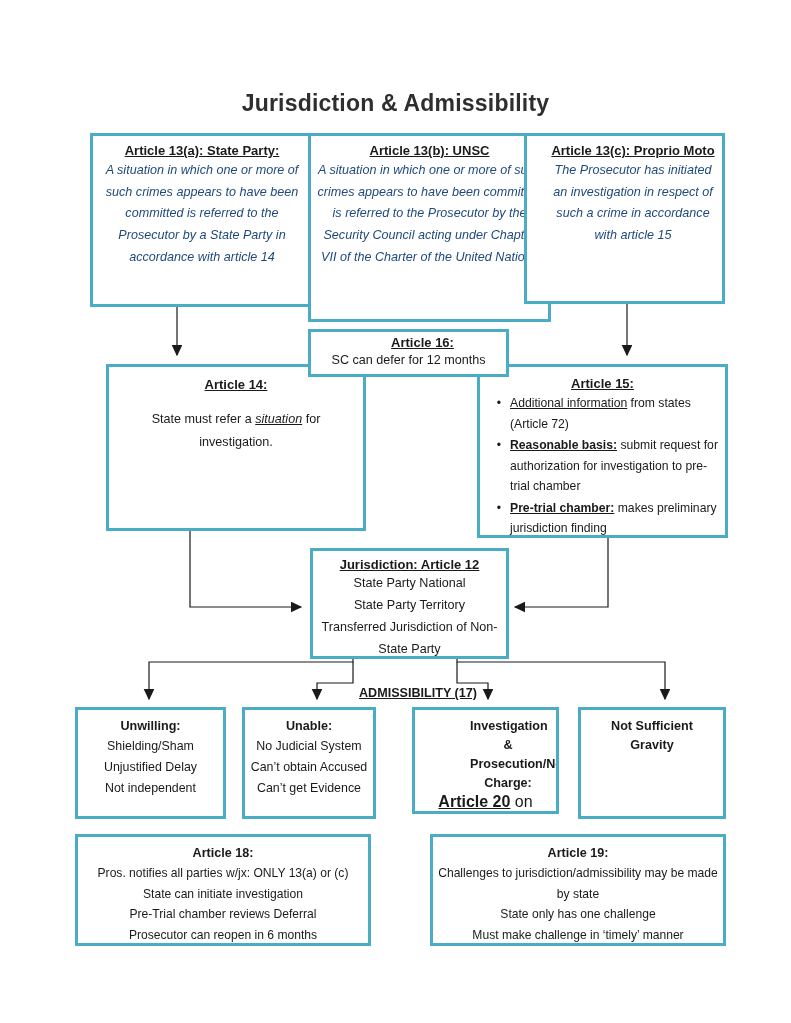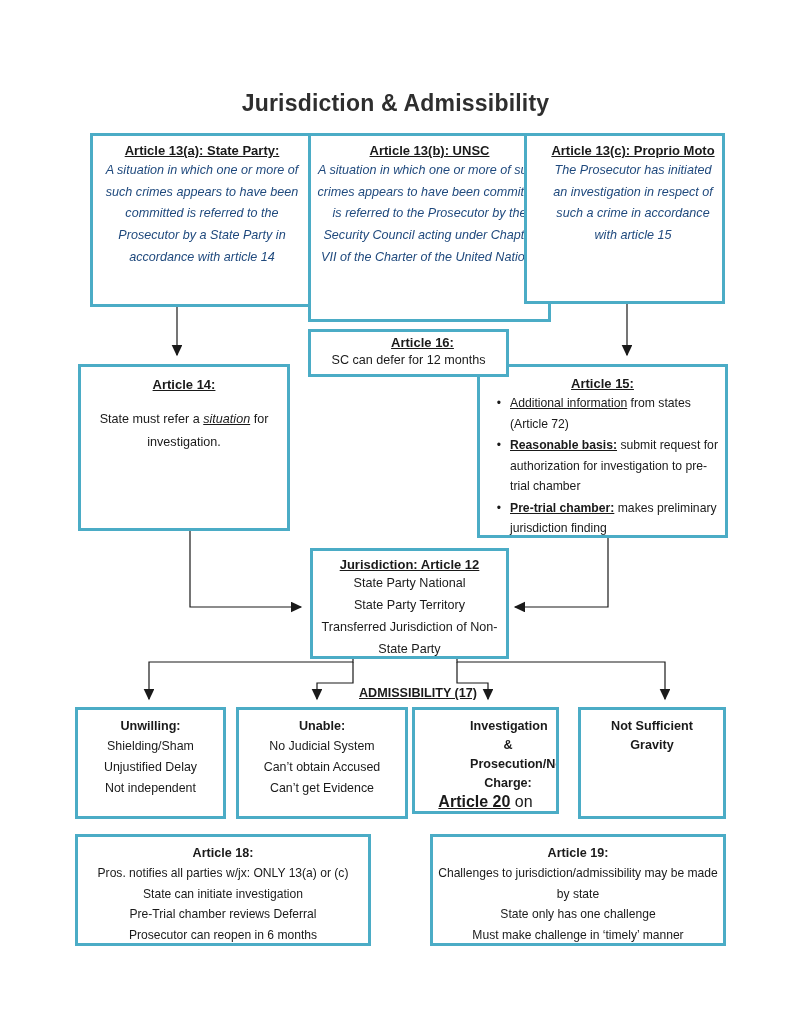--- a/index.html
+++ b/index.html
@@ -71,21 +71,21 @@
   <div class="box" style="left:308px;top:133px;width:243px;height:189px;">
     <div class="head">Article 13(b): UNSC</div>
     <div class="blue-body" style="padding:2px 5px 0 5px;">A situation in which one or more of such crimes appears to have been committed is referred to the Prosecutor by the Security Council acting under Chapter VII of the Charter of the United Nations</div>
   </div>
 
   <div class="box" style="left:524px;top:133px;width:201px;height:171px;padding-left:17px;">
     <div class="head">Article 13(c): Proprio Moto</div>
     <div class="blue-body" style="padding:2px 5px 0 5px;">The  Prosecutor has initiated an investigation in respect  of such a crime in accordance with article 15</div>
   </div>
 
-  <div class="box" style="left:78px;top:364px;width:212px;height:167px;text-align:center;">
+  <div class="box" style="left:106px;top:364px;width:260px;height:167px;text-align:center;">
     <div class="head" style="margin-top:10px;">Article 14:</div>
     <div class="plain-body" style="margin-top:14px;"><span>State must refer a </span><span class="iu">situation</span><span> for investigation.</span></div>
   </div>
 
   <div class="box" style="left:477px;top:364px;width:251px;height:174px;">
     <div class="head" style="margin-top:9px;">Article 15:</div>
     <div class="bullets">
       <div class="bullet-row">
         <span class="bullet-dot">•</span>
         <span><span class="u">Additional information</span><span> from states (Article 72)</span></span>
@@ -119,21 +119,21 @@
 
   <div class="box" style="left:75px;top:707px;width:151px;height:112px;">
     <div class="small-head">Unwilling:</div>
     <div class="sm-lines">
         <div>Shielding/Sham</div>
         <div>Unjustified Delay</div>
         <div>Not independent</div>
       </div>
   </div>
 
-  <div class="box" style="left:236px;top:707px;width:172px;height:112px;">
+  <div class="box" style="left:242px;top:707px;width:134px;height:112px;">
     <div class="small-head">Unable:</div>
     <div class="sm-lines">
         <div>No Judicial System</div>
         <div>Can’t obtain Accused</div>
         <div>Can’t get Evidence</div>
       </div>
   </div>
 
   <div class="box" style="left:412px;top:707px;width:147px;height:107px;">
     <div class="small-head" style="padding:0 10px;margin-left:45px;">Investigation &amp; Prosecution/No Charge:</div>

